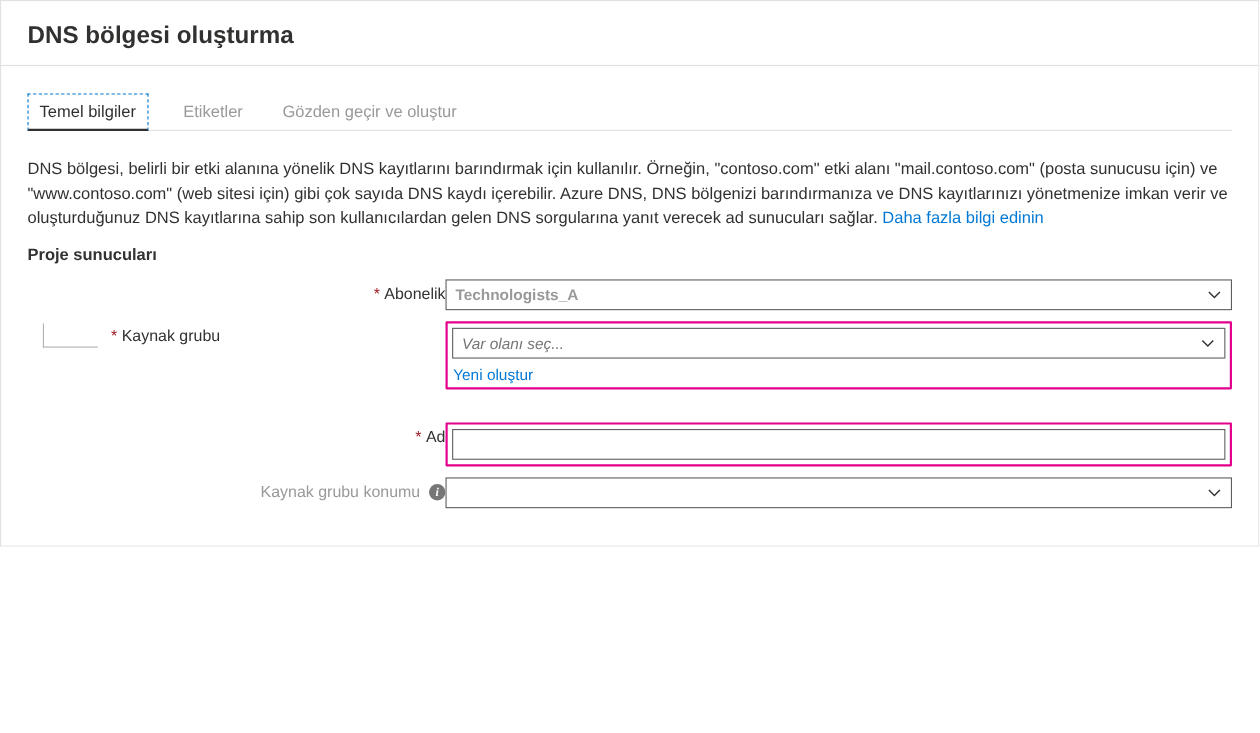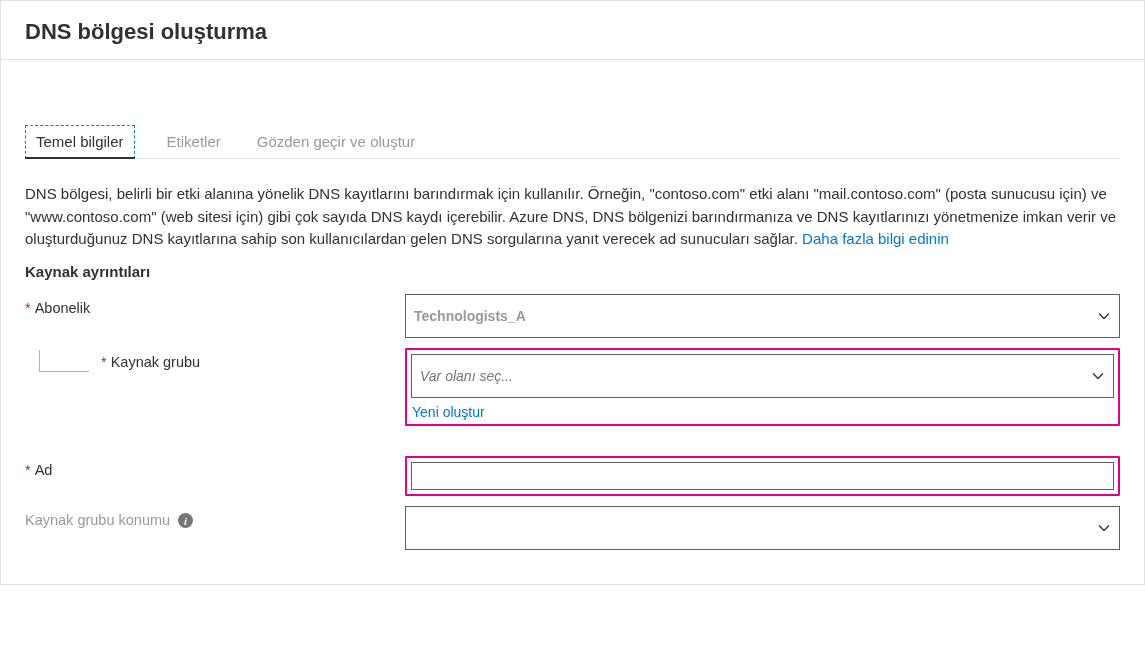--- a/index.html
+++ b/index.html
@@ -29,21 +29,20 @@
     margin-bottom: 24px;
     border-bottom: 1px solid #e1e1e1;
   }
   .tab {
     padding: 8px 4px;
     font-size: 15px;
     color: #999;
     cursor: pointer;
     position: relative;
     top: 1px;
-    margin-top: 40px;
   }
   .tab.active {
     color: #323130;
     border: 1px dashed #0078d4;
     border-bottom: 2px solid #323130;
     padding: 7px 10px;
   }
   .description {
     font-size: 15px;
     line-height: 1.5;
@@ -64,20 +63,21 @@
     display: flex;
     align-items: flex-start;
     margin-bottom: 10px;
   }
   .form-label {
     width: 380px;
     flex-shrink: 0;
     font-size: 14.5px;
     color: #323130;
     padding-top: 6px;
+    text-align: right;
   }
   .form-label.disabled { color: #999; }
   .req {
     color: #a4262c;
     margin-right: 4px;
   }
   .nested {
     display: flex;
     align-items: flex-start;
   }
@@ -97,21 +97,21 @@
   }
   .highlight {
     border: 2px solid #e3008c;
     padding: 4px;
     border-radius: 1px;
   }
   .select-box {
     display: flex;
     align-items: center;
     justify-content: space-between;
-    height: 44px;
+    height: 28px;
     border: 1px solid #605e5c;
     padding: 0 8px;
     background: #fff;
     cursor: pointer;
     width: 100%;
   }
   .select-box .value {
     color: #999;
     font-weight: 600;
     font-size: 14px;
@@ -179,21 +179,21 @@
     <div class="tabs">
       <div class="tab active">Temel bilgiler</div>
       <div class="tab">Etiketler</div>
       <div class="tab">Gözden geçir ve oluştur</div>
     </div>
 
     <p class="description">
       <span>DNS bölgesi, belirli bir etki alanına yönelik DNS kayıtlarını barındırmak için kullanılır. Örneğin, "contoso.com" etki alanı "mail.contoso.com" (posta sunucusu için) ve "www.contoso.com" (web sitesi için) gibi çok sayıda DNS kaydı içerebilir. Azure DNS, DNS bölgenizi barındırmanıza ve DNS kayıtlarınızı yönetmenize imkan verir ve oluşturduğunuz DNS kayıtlarına sahip son kullanıcılardan gelen DNS sorgularına yanıt verecek ad sunucuları sağlar. </span><a href="#">Daha fazla bilgi edinin</a>
     </p>
 
-    <div class="section-title">Kaynak ayrıntıları</div>
+    <div class="section-title">Proje sunucuları</div>
 
     <div class="form-row">
       <div class="form-label">
         <span class="req">*</span><span>Abonelik</span>
       </div>
       <div class="control-col">
         <div class="select-box">
           <span class="value">Technologists_A</span>
           <span class="chevron">
             <svg viewBox="0 0 12 12">

